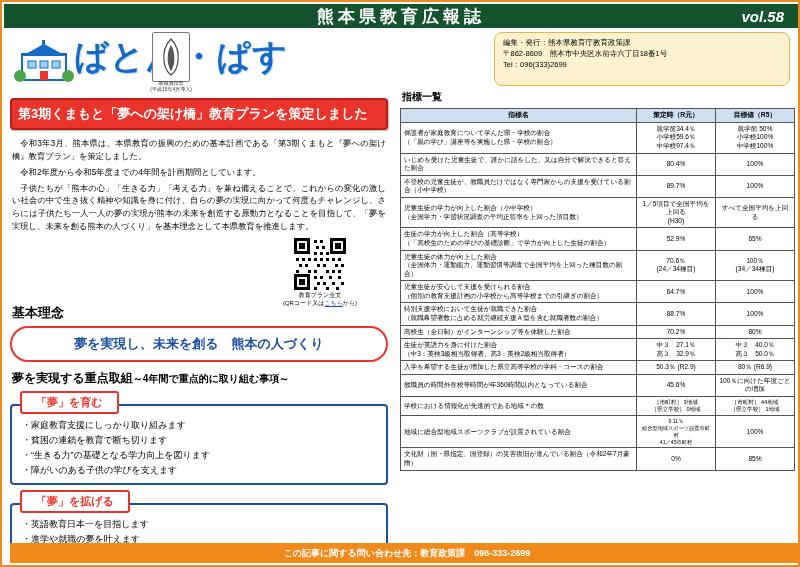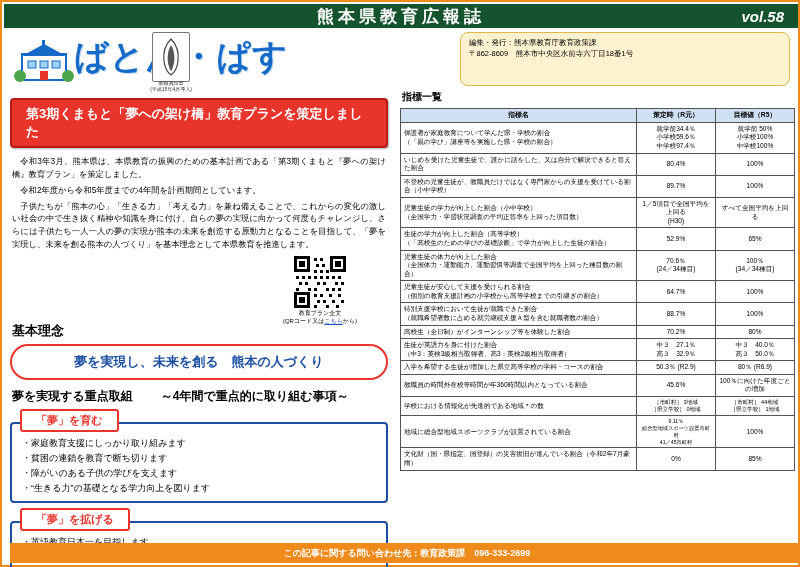--- a/index.html
+++ b/index.html
@@ -23,42 +23,42 @@
   .school-icon{position:absolute;left:4px;top:8px;width:60px;height:44px;}
   .logo-text{position:absolute;left:64px;top:2px;font-size:34px;font-weight:bold;
              color:#1569c7;letter-spacing:1px;
              text-shadow:1px 1px 0 #bcd9f2;}
   .pubmark{position:absolute;left:150px;top:30px;width:36px;height:48px;
            border:1px solid #777;display:flex;align-items:center;justify-content:center;
            border-radius:2px;background:#fff;}
   .pubmark-cap{position:absolute;left:138px;top:78px;width:62px;text-align:center;
                font-size:5px;color:#333;line-height:1.25;}
   
-  .pub-box{position:absolute;right:8px;top:30px;width:330px;height:54px;
+  .pub-box{position:absolute;right:8px;top:30px;width:296px;height:54px;
            background:#fdf2cf;border:1px solid #e0b84a;border-radius:8px;
            padding:5px 8px;box-sizing:border-box;font-size:7.5px;line-height:1.45;}
   .pub-box .mail{color:#b34b00;text-decoration:underline;}
   
   .left{position:absolute;left:8px;top:96px;width:378px;}
   .headline{background:#e8342b;border:2px solid #b81c16;border-radius:4px;
-            color:#fff;font-size:13px;font-weight:bold;padding:5px 14px;
+            color:#fff;font-size:13px;font-weight:bold;padding:5px 6px;
             text-align:left;box-shadow:1px 1px 2px rgba(0,0,0,.3);}
   .para{font-size:8.3px;line-height:1.55;margin:7px 2px 0 2px;text-align:justify;}
   .para p{margin:0 0 3px 0;text-indent:1em;}
   .qr-row{position:relative;height:66px;margin-top:2px;}
   .qr{position:absolute;right:40px;top:0;width:56px;height:56px;}
   .qr-cap{position:absolute;right:4px;top:56px;width:128px;text-align:center;
           font-size:6px;line-height:1.3;}
   .qr-cap a{color:#1a4fc4;}
   .sec-title{font-size:13px;font-weight:bold;margin:2px 0 4px 2px;}
   .concept{border:2px solid #e8342b;border-radius:18px;background:#fff;
            padding:7px 4px;text-align:center;font-size:13px;font-weight:bold;
            color:#1c4fa1;}
   .sec-title2{font-size:12px;font-weight:bold;margin:8px 0 4px 2px;}
-  .sec-title2 small{font-size:12px;font-weight:bold;margin-left:28px;}
+  .sec-title2 small{font-size:10px;font-weight:bold;}
   .effort{margin-bottom:5px;}
   .effort-head{display:inline-block;background:#fff;border:2px solid #e8342b;
                border-radius:3px;color:#e8342b;font-size:11px;font-weight:bold;
                padding:2px 14px;margin-left:10px;position:relative;z-index:2;}
   .effort-body{border:2px solid #1c4fa1;border-radius:4px;margin-top:-10px;
                padding:12px 8px 6px 10px;font-size:9px;line-height:1.65;}
   .effort-body div{white-space:nowrap;}
   
   .right{position:absolute;left:398px;top:88px;width:394px;}
   .right-title{font-size:10px;font-weight:bold;margin:0 0 4px 2px;}
@@ -109,20 +109,21 @@
     </svg>
   </div>
   <div class="pubmark-cap">
     <div style="white-space:pre-line">教職員印章
 (平成15年4月導入)</div>
   </div>
 
   <div class="pub-box">
     <div>編集・発行：熊本県教育庁教育政策課</div>
     <div>〒862-8609　熊本市中央区水前寺六丁目18番1号</div>
+    <div>Tel：096(333)2699</div>
   </div>
 
   <div class="left">
 
     <div class="headline">第3期くまもと「夢への架け橋」教育プランを策定しました</div>
 
     <div class="para">
       <p>令和3年3月、熊本県は、本県教育の振興のための基本計画である「第3期くまもと『夢への架け橋』教育プラン」を策定しました。</p>
       <p>令和2年度から令和5年度までの4年間を計画期間としています。</p>
       <p>子供たちが「熊本の心」「生きる力」「考える力」を兼ね備えることで、これからの変化の激しい社会の中で生き抜く精神や知識を身に付け、自らの夢の実現に向かって何度もチャレンジし、さらには子供たち一人一人の夢の実現が熊本の未来を創造する原動力となることを目指して、「夢を実現し、未来を創る熊本の人づくり」を基本理念として本県教育を推進します。</p>
@@ -196,22 +197,22 @@
 
     <div class="sec-title2">
       <span>夢を実現する重点取組</span><small>～4年間で重点的に取り組む事項～</small>
     </div>
 
     <div class="effort">
       <div class="effort-head">「夢」を育む</div>
       <div class="effort-body">
         <div>・家庭教育支援にしっかり取り組みます</div>
         <div>・貧困の連鎖を教育で断ち切ります</div>
+        <div>・“生きる力”の基礎となる学力向上を図ります</div>
         <div>・障がいのある子供の学びを支えます</div>
-        <div>・“生きる力”の基礎となる学力向上を図ります</div>
       </div>
     </div>
 
     <div class="effort">
       <div class="effort-head">「夢」を拡げる</div>
       <div class="effort-body">
         <div>・英語教育日本一を目指します</div>
         <div>・進学や就職の夢を叶えます</div>
       </div>
     </div>

